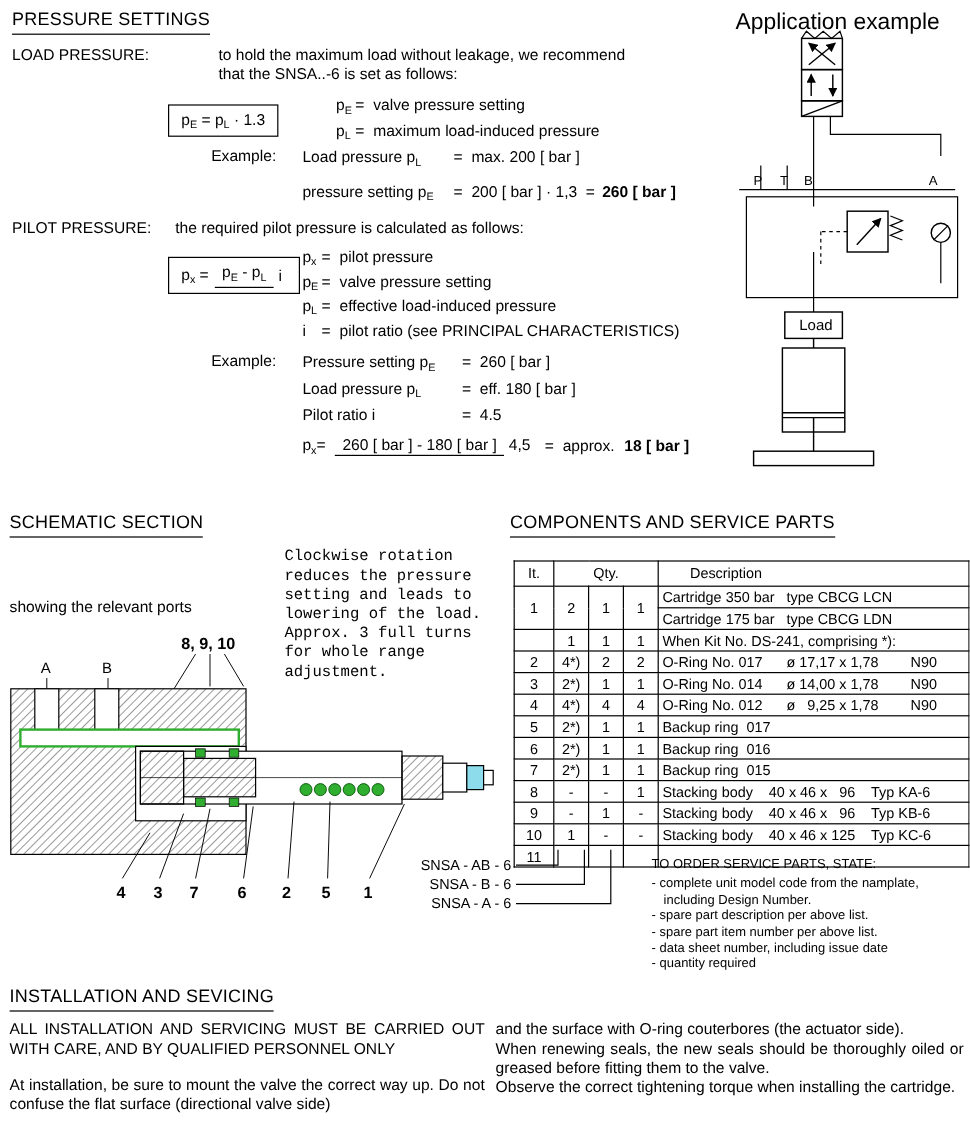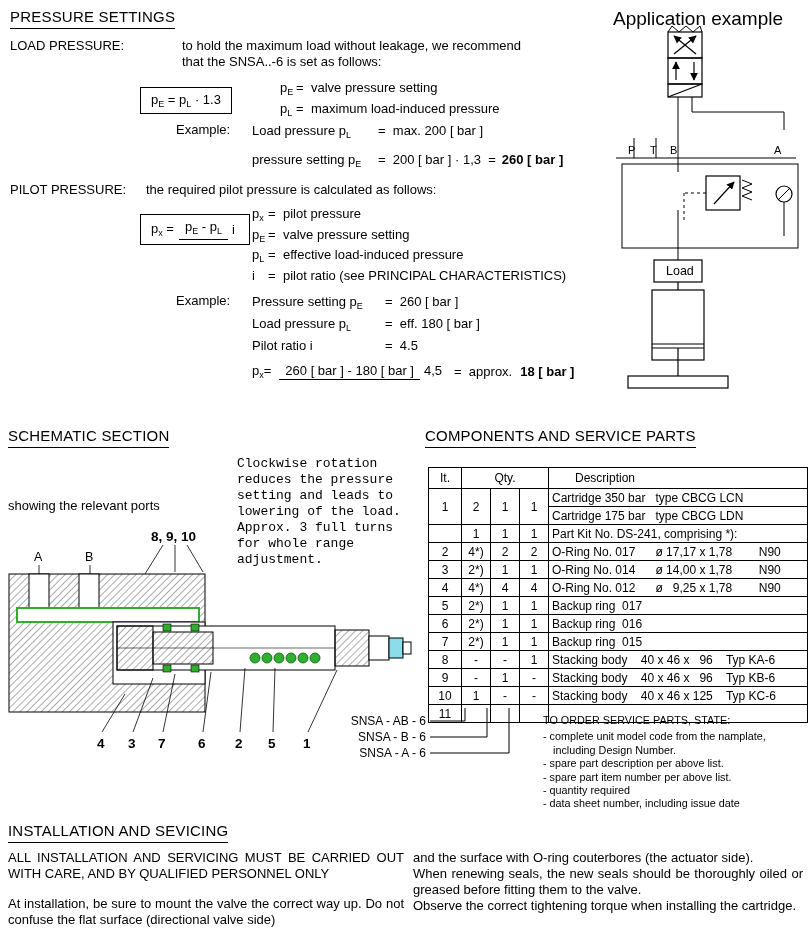--- a/index.html
+++ b/index.html
@@ -270,21 +270,21 @@
     <td class="c-d">Cartridge 350 bar   type CBCG LCN</td>
   </tr>
   <tr>
     <td class="c-d">Cartridge 175 bar   type CBCG LDN</td>
   </tr>
   <tr>
     <td class="c-it"></td>
     <td class="c-q">1</td>
     <td class="c-q">1</td>
     <td class="c-q">1</td>
-    <td class="c-d">Part Kit No. DS-241, comprising *):</td>
+    <td class="c-d">When Kit No. DS-241, comprising *):</td>
   </tr>
   <tr>
     <td class="c-it">2</td>
     <td class="c-q">4*)</td>
     <td class="c-q">2</td>
     <td class="c-q">2</td>
     <td class="c-d">O-Ring No. 017      ø 17,17 x 1,78        N90</td>
   </tr>
   <tr>
     <td class="c-it">3</td>
@@ -367,22 +367,22 @@
 </svg>
 
 <div class="abs order" style="left:543px;top:714px;width:258px;">
   <div class="order-title">TO ORDER SERVICE PARTS, STATE:</div>
   <div>
     <span>-  complete unit model code from the namplate,</span>
     <span class="ind">including Design Number.</span>
   </div>
   <div>-  spare part description per above list.</div>
   <div>-  spare part item number per above list.</div>
+  <div>-  data sheet number, including issue date</div>
   <div>-  quantity required</div>
-  <div>-  data sheet number, including issue date</div>
 </div>
 
 <div class="abs h-ul" style="left:8px;top:822px;">INSTALLATION AND SEVICING</div>
 
 <div class="abs txt just" style="left:8px;top:850px;width:396px;">
   <p>ALL INSTALLATION AND SERVICING MUST BE CARRIED OUT WITH CARE, AND BY QUALIFIED PERSONNEL ONLY</p>
   <p style="margin-top:14px;">At installation, be sure to mount the valve the correct way up. Do not confuse the flat surface (directional valve side)</p>
 </div>
 
 <div class="abs txt just" style="left:413px;top:850px;width:390px;">

